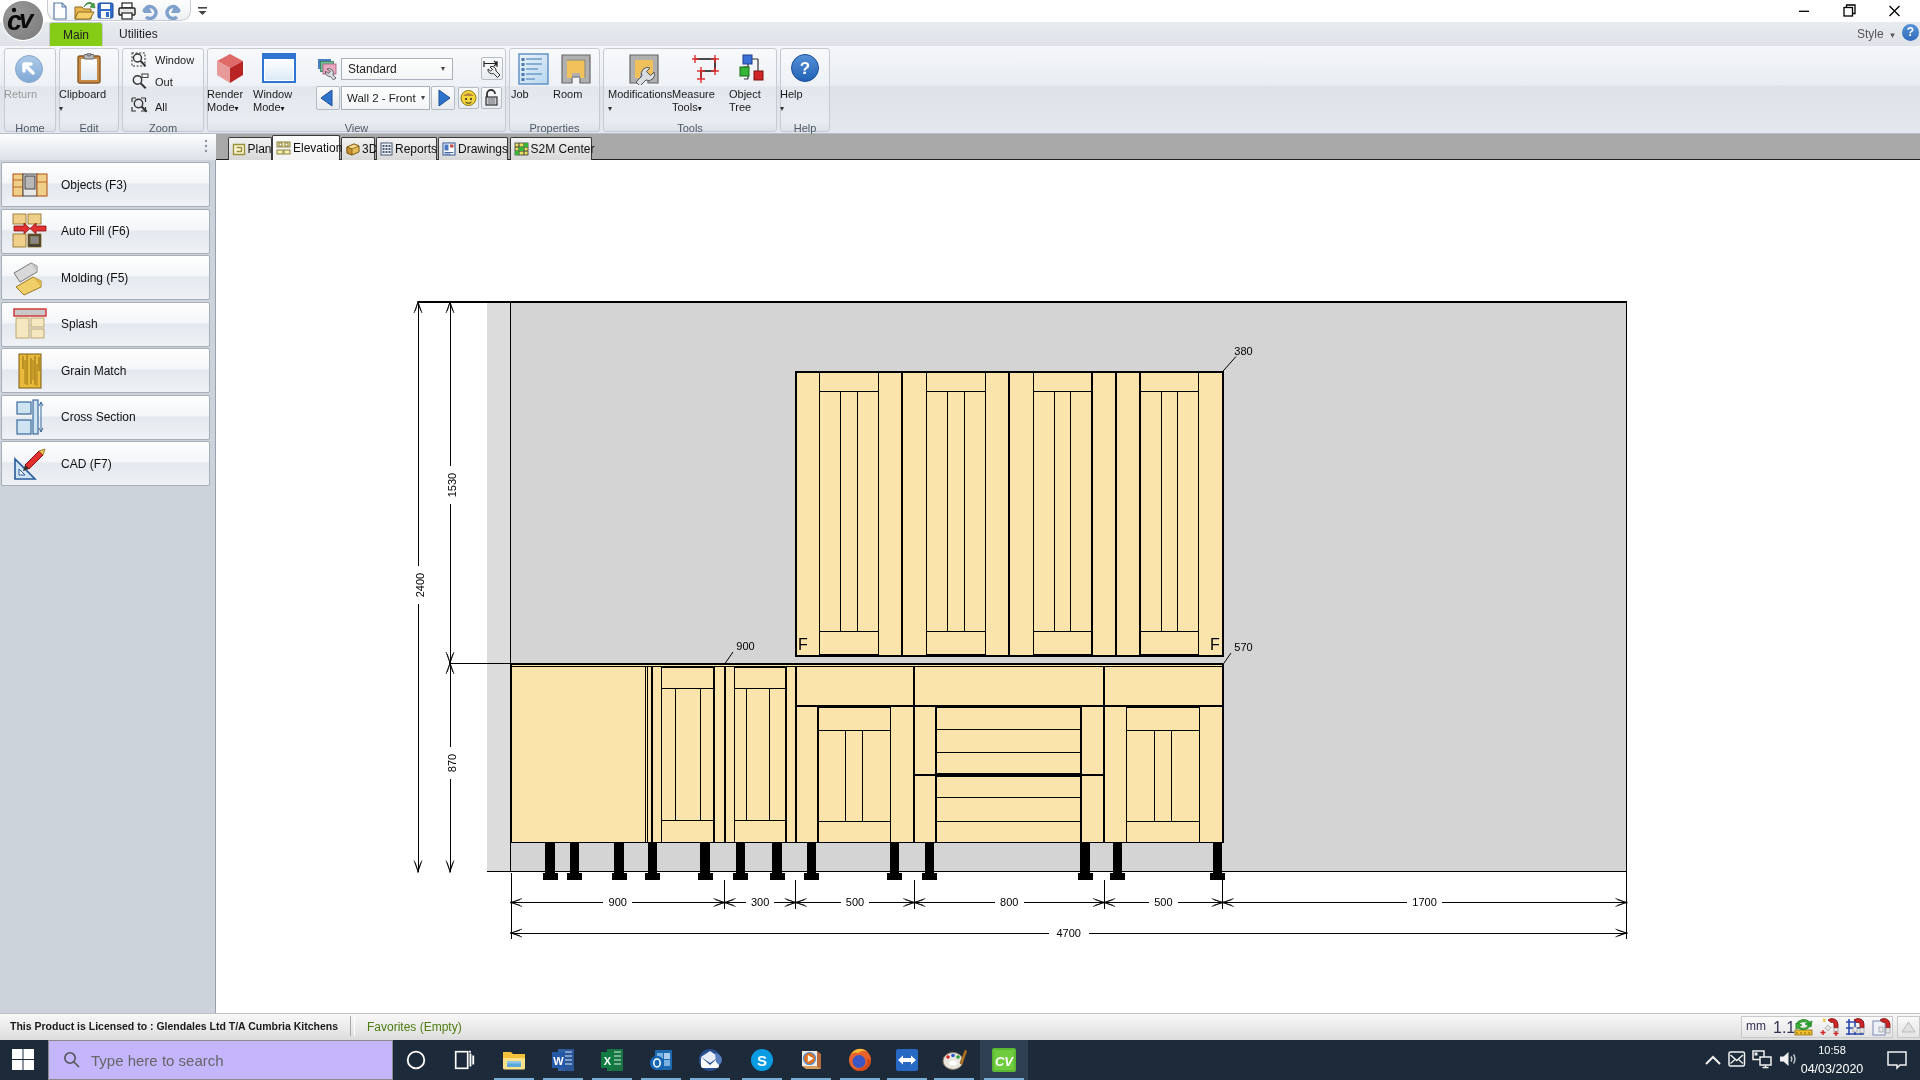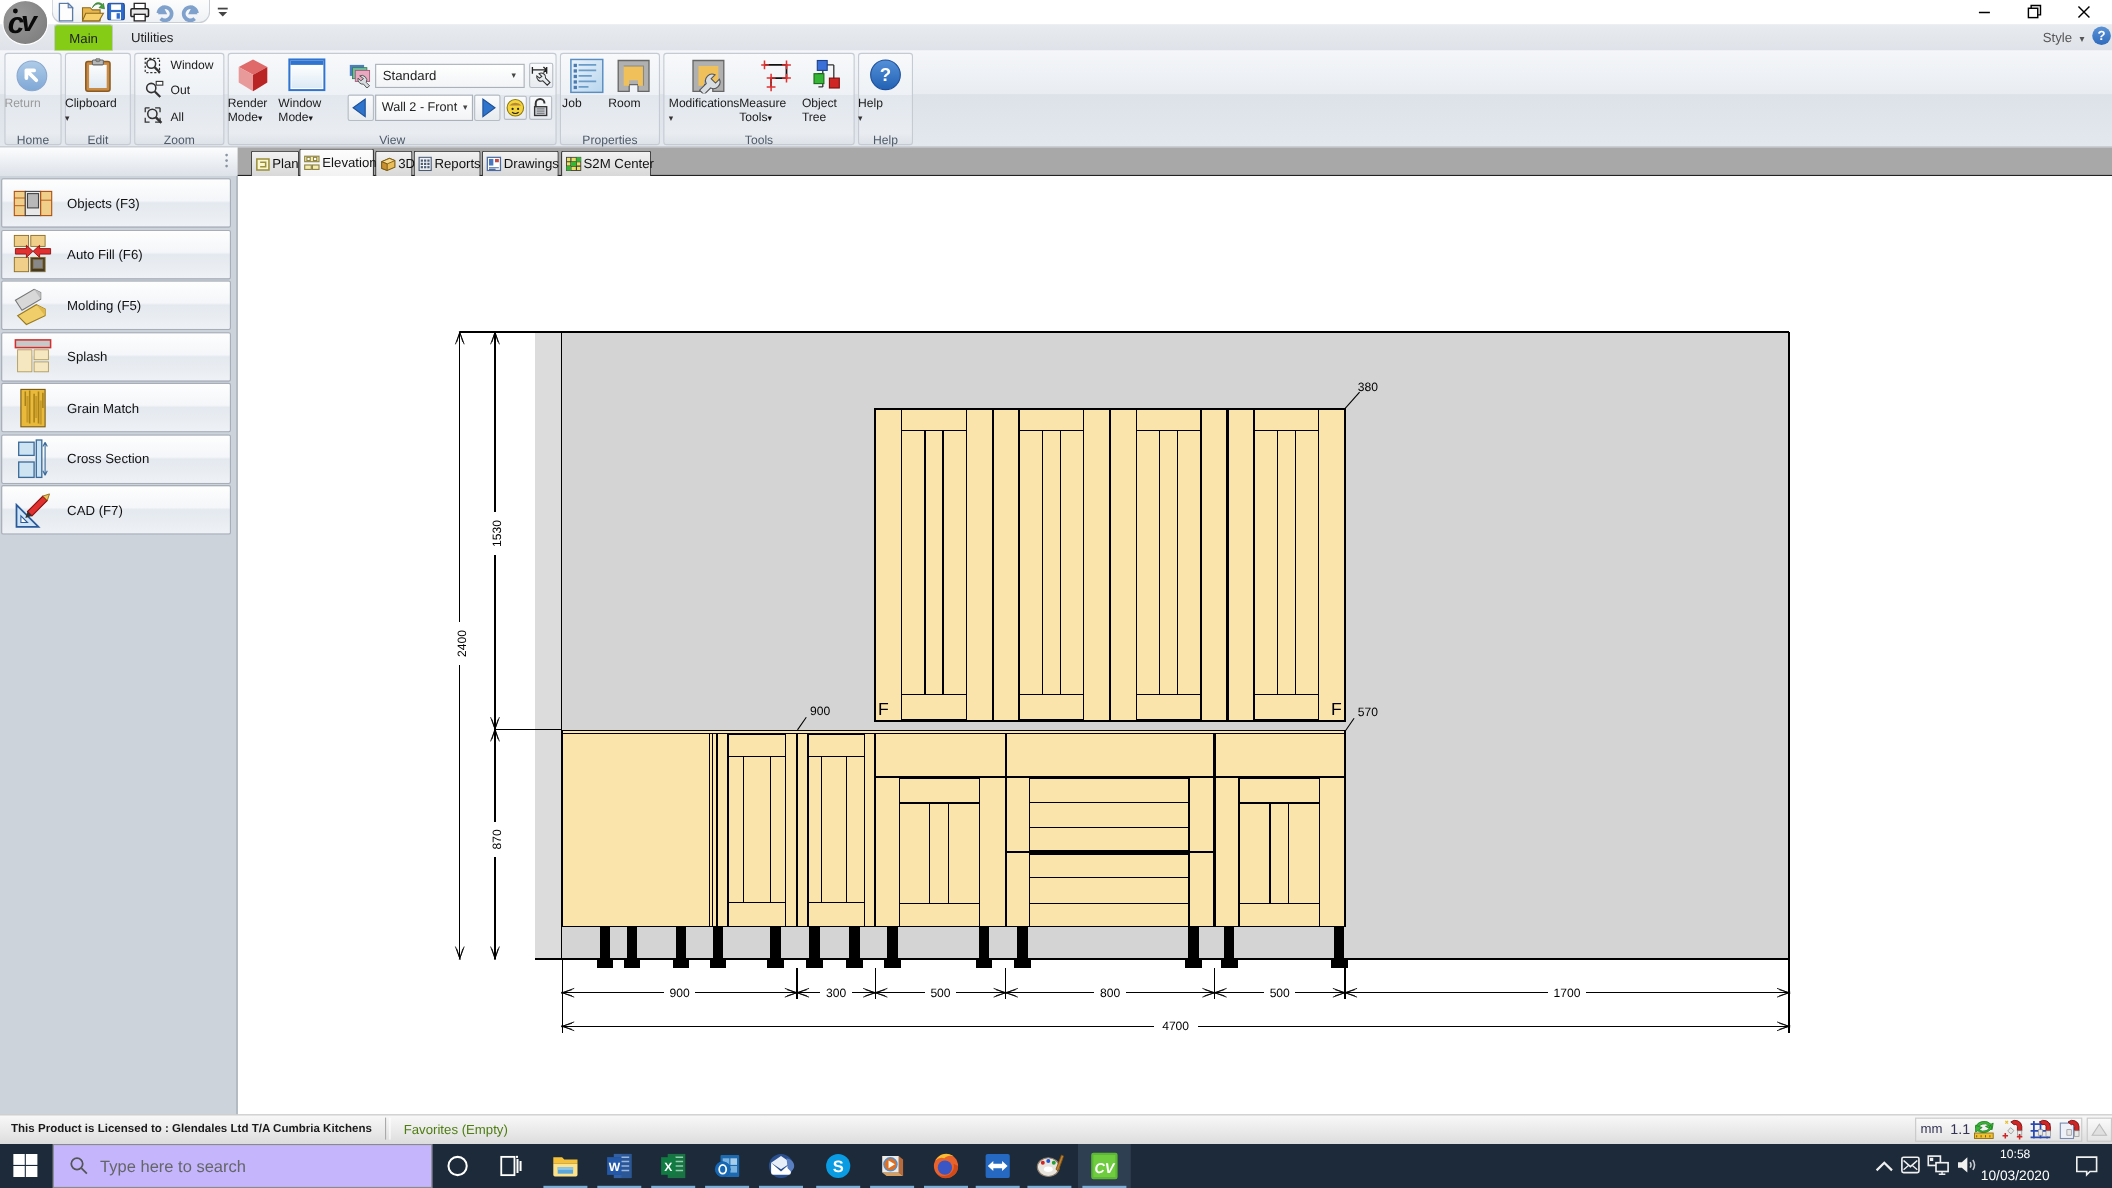--- a/index.html
+++ b/index.html
@@ -168,21 +168,21 @@
       </linearGradient>
     </defs>
 </svg>
 <div class="bigbtn abs" style="left:253px;width:52px;top:88px">Window<br>Mode<span style="font-size:8px">▾</span></div>
 <div class="abs" style="left:316px;top:58px;width:24px;height:22px"><svg width="24" height="22" viewBox="0 0 24 22">
       <rect x="2" y="1" width="13" height="10" fill="#4a7ec0"></rect>
       <rect x="4.5" y="3.5" width="13" height="10" fill="#6fbf9a" stroke="#3a7a5a" stroke-width="0.8"></rect>
       <rect x="7" y="6" width="13" height="10" fill="#e8a8c0" stroke="#a05a78" stroke-width="0.8"></rect>
       <path d="M11 11 a4.5 4.5 0 0 1 6 6 l3 3 l-2.5 2 l-3 -3.5 a4.5 4.5 0 0 1 -5 -5.5 l2.5 2.5 l2.5 -2 z" fill="#d8dde2" stroke="#555" stroke-width="0.9"></path>
     </svg></div>
-<div class="combo abs" style="left:341px;top:58px;width:136px;height:22px;line-height:20px;padding-left:6px">Standard<span style="position:absolute;right:7px;font-size:8px;color:#444">▾</span></div>
+<div class="combo abs" style="left:341px;top:58px;width:112px;height:22px;line-height:20px;padding-left:6px">Standard<span style="position:absolute;right:7px;font-size:8px;color:#444">▾</span></div>
 <div class="tbtn abs" style="left:481px;top:57px;width:22px;height:23px"><svg width="20" height="21" viewBox="0 0 20 21">
       <path d="M2 3 v6 M2 5.5 h13 M15 3 v6 M15 5.5 l-3 -2.5 M15 5.5 l-3 2.5" stroke="#222" stroke-width="1.2" fill="none"></path>
       <path d="M8 9 a4 4 0 0 1 6 4 l4 4 l-2.5 2.5 l-4 -4 a4 4 0 0 1 -5.5 -4.5 l2.5 2 l2 -1.5 z" fill="#e8ebee" stroke="#333" stroke-width="1"></path>
     </svg></div>
 <div class="tbtn abs" style="left:316px;top:86px;width:24px;height:24px"><svg width="22" height="22" viewBox="0 0 22 22">
       <polygon points="15,3 15,19 4,11" fill="#2f74cc" stroke="#1d4f96" stroke-width="1"></polygon>
     </svg></div>
 <div class="combo abs" style="left:341px;top:86px;width:89px;height:24px;line-height:22px;padding-left:5px;font-size:11.5px">Wall 2 - Front<span style="position:absolute;right:4px;font-size:8px;color:#444">▾</span></div>
 <div class="tbtn abs" style="left:431px;top:86px;width:24px;height:24px"><svg width="22" height="22" viewBox="0 0 22 22">
       <polygon points="7,3 7,19 18,11" fill="#2f74cc" stroke="#1d4f96" stroke-width="1"></polygon>
@@ -555,21 +555,21 @@
 <text x="1068.75" y="936.8" font-size="11" font-weight="normal" text-anchor="middle" fill="#000">4700</text>
     </g>
   </svg>
 
 <div id="statusbar" class="abs"></div>
 <div class="abs" style="left:10px;top:1020px;font-size:10.5px;color:#1a1a1a;font-weight:bold">This Product is Licensed to : Glendales Ltd T/A Cumbria Kitchens</div>
 <div class="abs" style="left:350px;top:1016px;width:5px;height:20px;border-left:1px solid #aaa;border-right:1px solid #fff"></div>
 <div class="abs" style="left:367px;top:1020px;font-size:12px;color:#4d7c0f">Favorites (Empty)</div>
 <div class="abs" style="left:1741px;top:1016px;width:152px;height:22px;background:linear-gradient(#fafafa,#e4e4e4);border:1px solid #c8c8c8"></div>
 <div class="abs" style="left:1746px;top:1019px;font-size:12px;color:#335">mm</div>
-<div class="abs" style="left:1773px;top:1019px;font-size:13px;color:#335">1.1</div>
+<div class="abs" style="left:1773px;top:1019px;font-size:16px;color:#335">1.1</div>
 <svg class="abs" style="left:1794px;top:1017px" width="100" height="20" viewBox="0 0 100 20">
  <g transform="translate(0,0)">
       <rect x="1" y="13" width="17" height="5" fill="#f0c030" stroke="#8a6a10" stroke-width="0.8"></rect>
       <path d="M3 17 v-2 M7 17 v-2 M11 17 v-2 M15 17 v-2" stroke="#6a5208" stroke-width="0.8"></path>
       <path d="M4 9 a6 5 0 0 1 10 -3 l-3 1 l6 3 l1 -6 l-2 1 a8 7 0 0 0 -14 3 z" fill="#3ab53a" stroke="#1a7a1a" stroke-width="0.7"></path>
       <path d="M15 6 a6 5 0 0 1 -10 4 l3 -2 l-6 -2 l0 6 l2 -1 a8 7 0 0 0 13 -4 z" fill="#3ab53a" stroke="#1a7a1a" stroke-width="0.7"></path>
     </g>
  <g transform="translate(26,0)">
       <path d="M8 3 a6 6 0 0 1 10 4 v4 h-4 v-4 a2 2 0 0 0 -3 -1.5 z" fill="#d02525" stroke="#7a1010" stroke-width="0.8"></path>
       <rect x="14" y="11" width="4" height="4" fill="#e8e8e8" stroke="#888" stroke-width="0.6"></rect>
@@ -746,16 +746,16 @@
       <rect x="1.5" y="1.5" width="3" height="3" fill="#f0f0f0"></rect>
       <rect x="7" y="6" width="11" height="8" fill="#1c2a39" stroke="#f0f0f0" stroke-width="1.5"></rect>
       <path d="M12.5 14 v2.5 M9.5 16.5 h6" stroke="#f0f0f0" stroke-width="1.3"></path>
     </g>
  <g transform="translate(80,12)">
       <polygon points="0,4.5 3.5,4.5 8.5,0 8.5,14 3.5,9.5 0,9.5" fill="#f0f0f0"></polygon>
       <path d="M11 4.5 a4.5 4.5 0 0 1 0 5 M13.5 2.5 a8 8 0 0 1 0 9" fill="none" stroke="#c8ccd2" stroke-width="1.4"></path>
     </g>
 </svg>
 <div class="abs" style="left:1796px;top:1045px;width:72px;color:#fff;font-size:11px;text-align:center;line-height:11px">10:58</div>
-<div class="abs" style="left:1796px;top:1062px;width:72px;color:#fff;font-size:12.5px;text-align:center">10/03/2020</div>
+<div class="abs" style="left:1796px;top:1062px;width:72px;color:#fff;font-size:12.5px;text-align:center">04/03/2020</div>
 <svg class="abs" style="left:1886px;top:1051px" width="22" height="19" viewBox="0 0 22 19">
     <path d="M2 1 h18 v13 h-6 l-3 3 v-3 h-9 z" fill="none" stroke="#f0f0f0" stroke-width="1.5"></path>
   </svg>
 
 </body></html>

